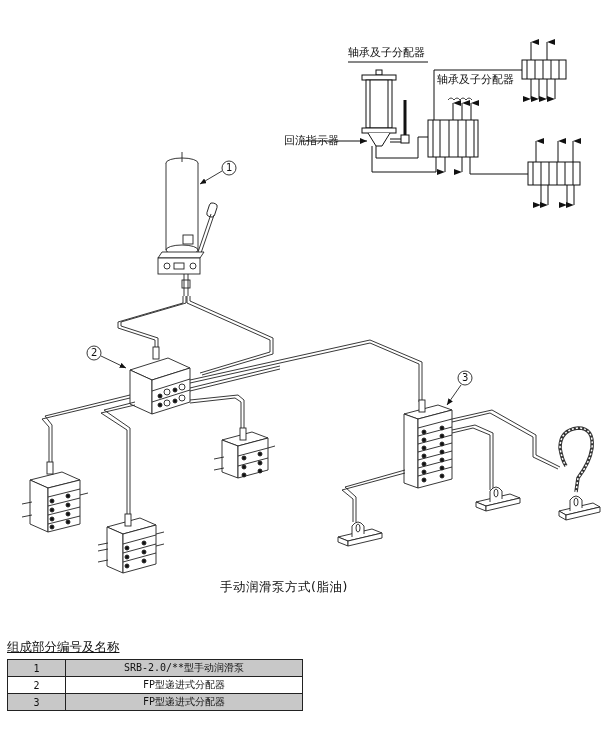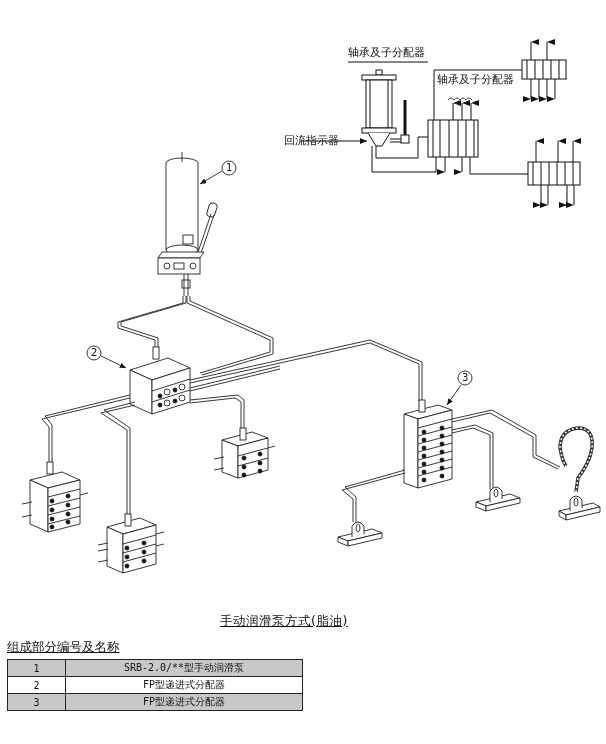--- a/index.html
+++ b/index.html
@@ -1,20 +1,20 @@
 <!DOCTYPE html>
 <html><head>
 <meta charset="utf-8">
 <style>
   html, body { margin:0; padding:0; background:#ffffff; }
   body { width:606px; height:744px; position:relative; overflow:hidden;
          font-family:"DejaVu Sans", sans-serif; color:#111; }
   #drawing { position:absolute; left:0; top:0; width:606px; height:600px; }
   .lbl { position:absolute; font-size:11px; color:#111; white-space:nowrap; line-height:1; }
-  .caption { position:absolute; left:220px; top:613px; font-size:12.5px; color:#111; letter-spacing:0.5px;text-decoration:underline; }
+  .caption { position:absolute; left:220px; top:579px; font-size:12.5px; color:#111; letter-spacing:0.5px; }
   .table-title { position:absolute; left:7px; top:639px; font-size:12.5px; color:#111;text-decoration:underline; }
   table.parts { position:absolute; left:7px; top:659px; width:296px; border-collapse:collapse;
                 font-family:"DejaVu Sans Mono", monospace; font-size:10px; }
   table.parts td { border:1px solid #222; height:16px; padding:0; text-align:center; color:#111; }
   table.parts td.num { width:57px; }
   table.parts tr.shaded td { background:#c8c8c8; }
   table.parts tr.plain td { background:#ffffff; }
 </style>
 </head>
 <body>

